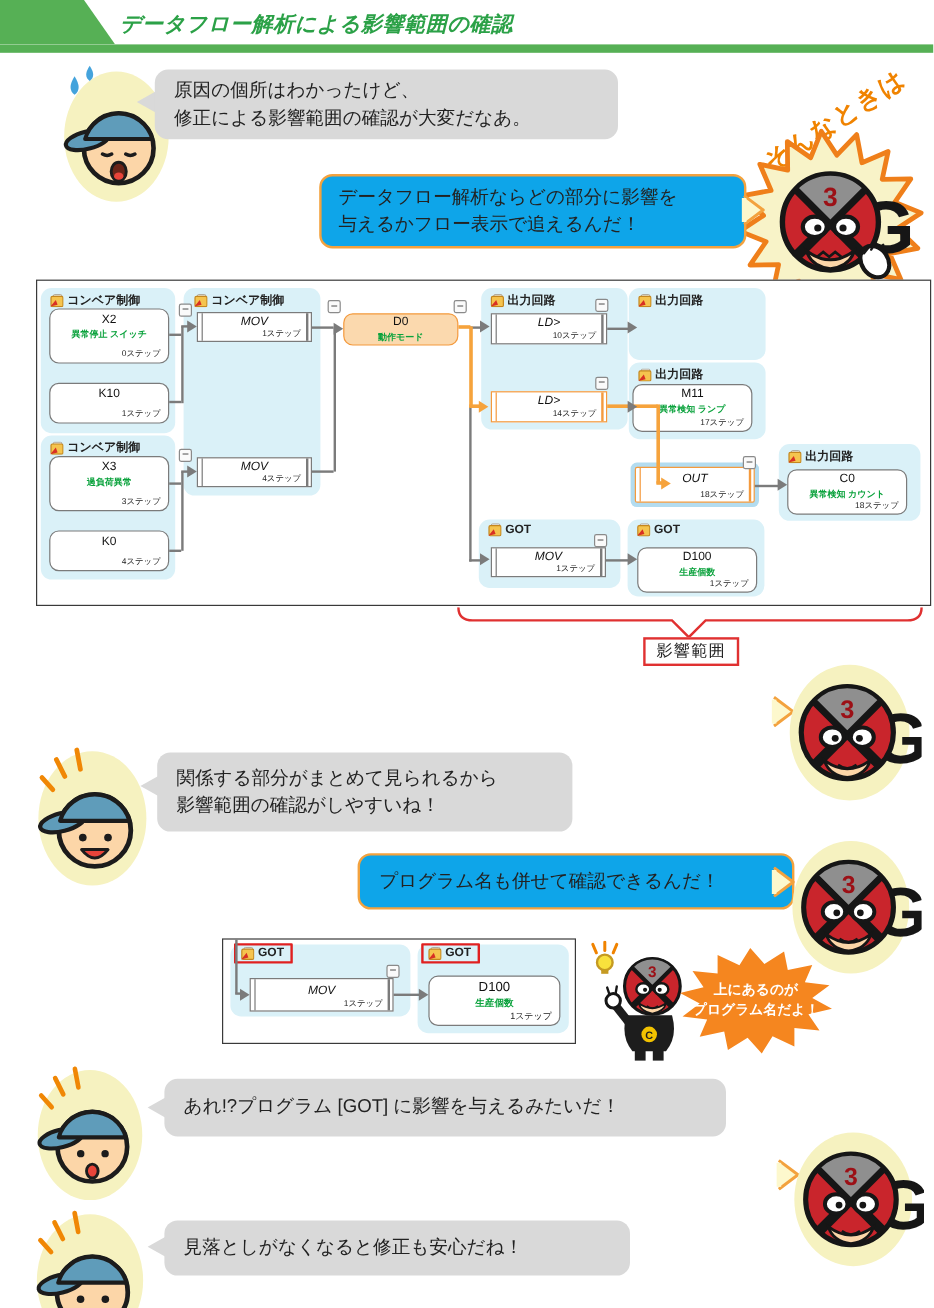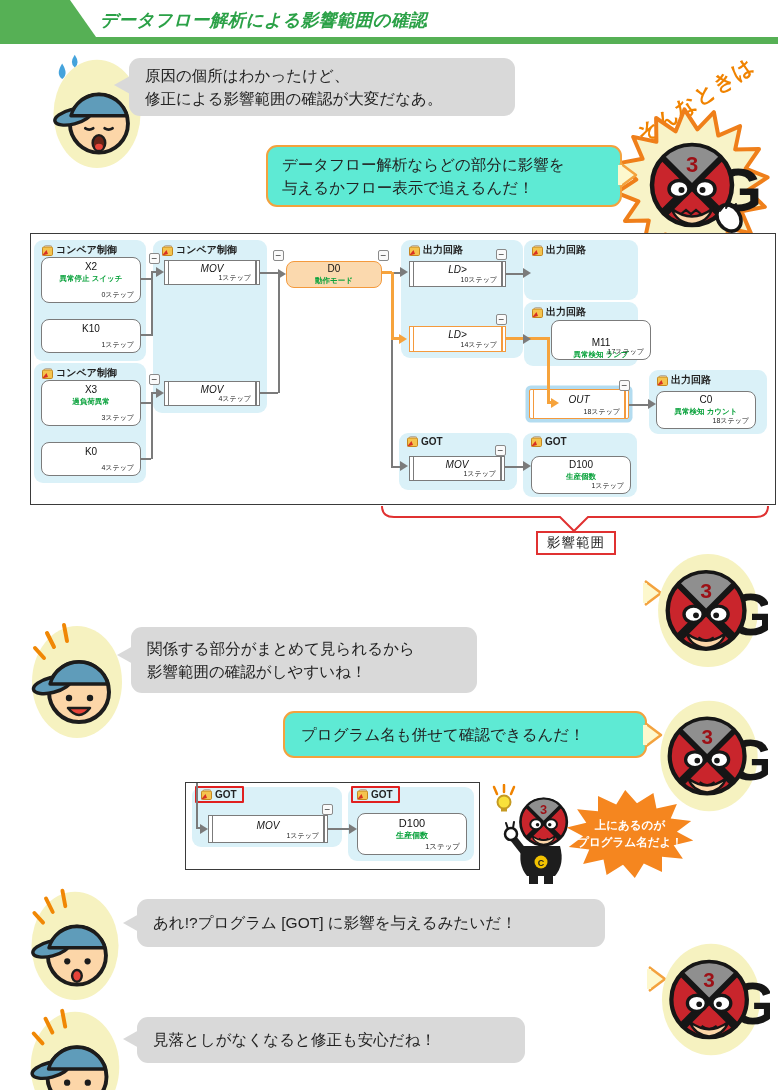--- a/index.html
+++ b/index.html
@@ -9,21 +9,21 @@
   
   .hdr-block{position:absolute;left:0;top:0;width:96px;height:37px;background:#56b055;
     clip-path:polygon(0 0,70px 0,96px 37px,0 37px);}
   .hdr-bar{position:absolute;left:0;top:37px;width:778px;height:7px;background:#56b055;}
   .hdr-title{position:absolute;left:100px;top:8px;font-size:17.5px;font-weight:bold;font-style:italic;
     color:#2ba147;letter-spacing:.5px;}
   
   .bub{position:absolute;border-radius:11px;font-size:15.5px;color:#222;line-height:1.5;
     display:flex;flex-direction:column;justify-content:center;padding:6px 16px;box-sizing:border-box;}
   .bub.gray{background:#d9d9d9;}
-  .bub.yellow{background:#5eead4;border:2px solid #f3a23e;}
+  .bub.yellow{background:#0ea5e9;border:2px solid #f3a23e;}
   .gtail{position:absolute;width:0;height:0;border-top:9px solid transparent;
     border-bottom:9px solid transparent;border-right:16px solid #d9d9d9;}
   .ytail{position:absolute;}
   .sonna{position:absolute;left:628px;top:86px;font-size:21px;font-weight:bold;color:#f08300;
     transform:rotate(-33deg);transform-origin:center;letter-spacing:1px;}
   
   .char{position:absolute;}
   .callout-star-text{position:absolute;left:0;top:0;width:100%;height:100%;display:flex;
     flex-direction:column;align-items:center;justify-content:center;color:#fff;
     font-size:11.5px;font-weight:bold;line-height:1.45;text-align:center;}
@@ -220,21 +220,21 @@
       <div class="st">3ステップ</div>
     </div>
     <div class="dev center" style="left:10px;top:208px;width:100px;height:34px">
       <div class="nm">K0</div>
       <div class="st">4ステップ</div>
     </div>
     <div class="dev hl" style="left:255px;top:27px;width:96px;height:27px;padding-top:1px">
       <div class="nm">D0</div>
       <div class="cm">動作モード</div>
     </div>
-    <div class="dev" style="left:520px;top:86px;width:100px;height:40px;padding-top:16px">
+    <div class="dev" style="left:496px;top:86px;width:100px;height:40px;padding-top:2px">
       <div class="nm">M11</div>
       <div class="cm">異常検知 ランプ</div>
       <div class="st">17ステップ</div>
     </div>
     <div class="dev" style="left:625px;top:157px;width:100px;height:38px;padding-top:2px">
       <div class="nm">C0</div>
       <div class="cm">異常検知 カウント</div>
       <div class="st">18ステップ</div>
     </div>
     <div class="dev" style="left:500px;top:222px;width:100px;height:38px;padding-top:2px">
@@ -350,21 +350,21 @@
         <circle cx="42" cy="82" r="3.2" fill="#1c1c1c"></circle>
         <circle cx="63" cy="82" r="3.2" fill="#1c1c1c"></circle>
         <path d="M41,92 Q52,106 63,92 Z" fill="#e8443a" stroke="#1c1c1c" stroke-width="2.5" stroke-linejoin="round"></path>
       </svg></div>
   <div class="gtail" style="left:117px;top:646px"></div>
   <div class="bub gray" style="left:131px;top:627px;width:346px;height:66px">
     <div>関係する部分がまとめて見られるから</div>
     <div>影響範囲の確認がしやすいね！</div>
   </div>
 
-  <div class="bub yellow" style="left:283px;top:711px;width:364px;height:47px">
+  <div class="bub yellow" style="left:298px;top:711px;width:364px;height:47px">
     <div>プログラム名も併せて確認できるんだ！</div>
   </div>
   <svg class="ytail" style="left:643px;top:722px" width="20" height="26" viewBox="0 0 20 26">
     <path d="M2,1 L18,13 L2,25" fill="#fdf8cd" stroke="#f3a23e" stroke-width="2.5" stroke-linejoin="round"></path>
     <rect x="0" y="3" width="4" height="20" fill="#fdf8cd"></rect>
   </svg>
   <div class="char" style="left:650px;top:698px;width:118px;height:116px"><svg viewBox="0 0 120 124" style="width:100%;height:100%">
         <ellipse cx="60" cy="62" rx="52" ry="59" fill="#f6f2c0"></ellipse>
         <text x="80" y="88" font-size="62" font-weight="bold" fill="#161616">G</text>
         <circle cx="58" cy="62" r="40" fill="#c9252c" stroke="#161616" stroke-width="4.5"></circle>

